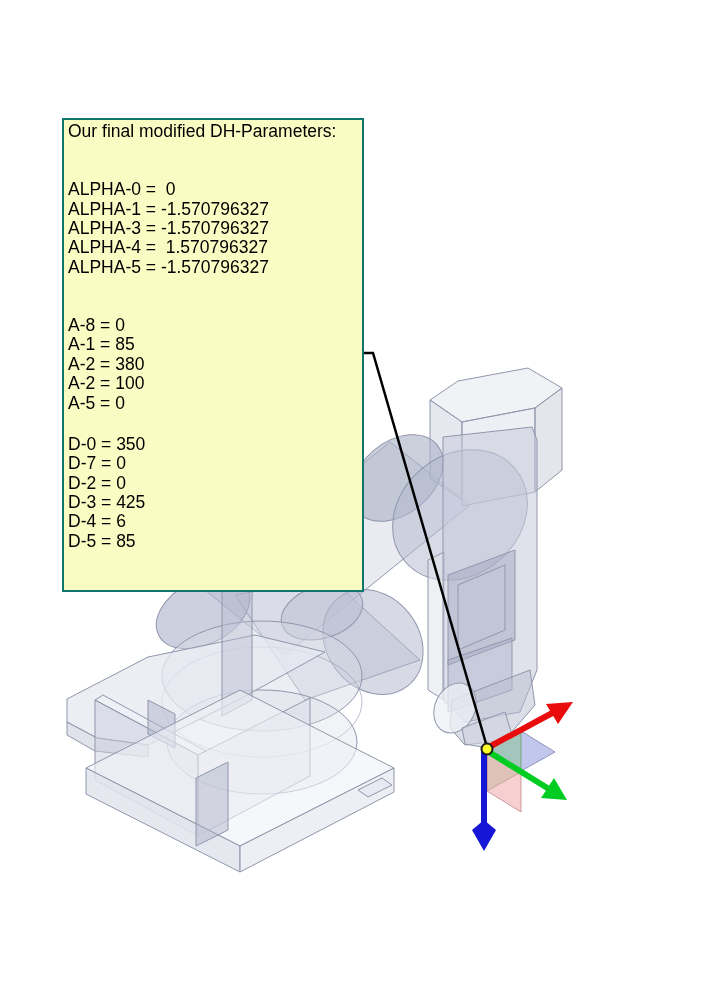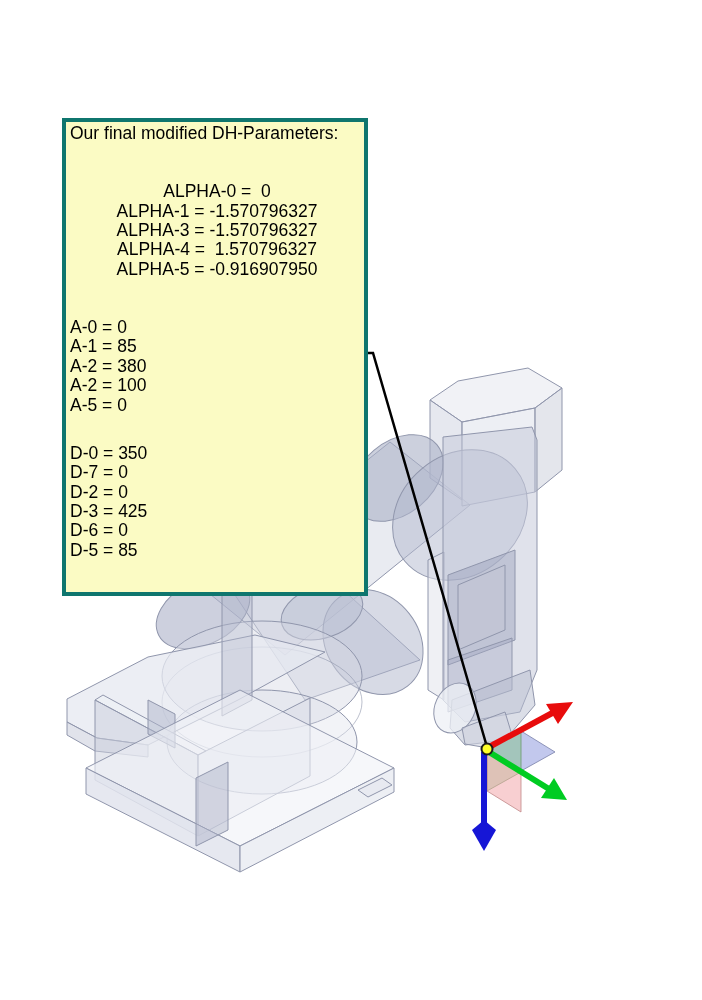--- a/index.html
+++ b/index.html
@@ -10,34 +10,34 @@
     overflow:hidden;
     font-family:"Liberation Sans", sans-serif;
   }
   #viewport{position:absolute;left:0;top:0;}
   .note{
     position:absolute;
     left:62px;top:118px;
     width:294px;height:468px;
     box-sizing:content-box;
     background:#fbfbc4;
-    border:4px solid #0f766e;
+    border:2px solid #0f766e;
     padding:2px 0 0 4px;
     overflow:hidden;
     color:#000;
   }
   .note-line{
     height:19.4px;line-height:19.4px;
     font-size:17.5px;
     white-space:pre;
     letter-spacing:0;
   }
-  .block-alpha{margin-top:38.8px;text-align:center;}
+  .block-alpha{margin-top:38.8px;}
   .block-a{margin-top:38.8px;}
-  .block-d{margin-top:29px;}
+  .block-d{margin-top:22px;}
 </style>
 </head>
 <body>
 
 <div id="stage">
 
   <svg id="viewport" width="702" height="1000" viewBox="0 0 702 1000" xmlns="http://www.w3.org/2000/svg">
 
     <g stroke="#9096ac" stroke-width="1">
 
@@ -109,34 +109,34 @@
   </svg>
 
   <div class="note">
     <div class="note-line">Our final modified DH-Parameters:</div>
 
     <div class="block-alpha">
       <div class="note-line">ALPHA-0 =  0</div>
       <div class="note-line">ALPHA-1 = -1.570796327</div>
       <div class="note-line">ALPHA-3 = -1.570796327</div>
       <div class="note-line">ALPHA-4 =  1.570796327</div>
-      <div class="note-line">ALPHA-5 = -0.916907950</div>
+      <div class="note-line">ALPHA-5 = -1.570796327</div>
     </div>
 
     <div class="block-a">
-      <div class="note-line">A-0 = 0</div>
+      <div class="note-line">A-8 = 0</div>
       <div class="note-line">A-1 = 85</div>
       <div class="note-line">A-2 = 380</div>
       <div class="note-line">A-2 = 100</div>
       <div class="note-line">A-5 = 0</div>
     </div>
 
     <div class="block-d">
       <div class="note-line">D-0 = 350</div>
       <div class="note-line">D-7 = 0</div>
       <div class="note-line">D-2 = 0</div>
       <div class="note-line">D-3 = 425</div>
-      <div class="note-line">D-6 = 0</div>
+      <div class="note-line">D-4 = 6</div>
       <div class="note-line">D-5 = 85</div>
     </div>
   </div>
 
 </div>
 
 </body></html>

